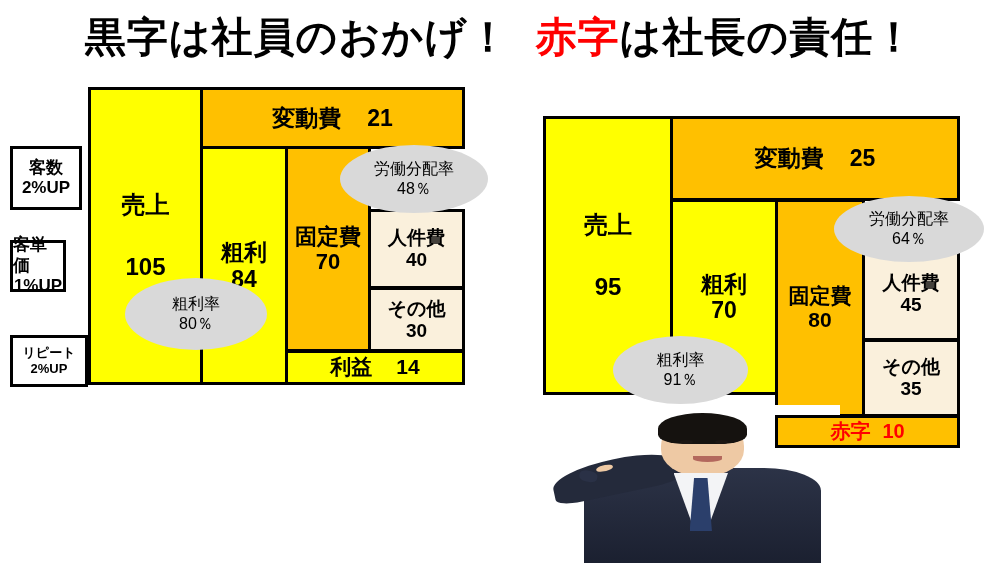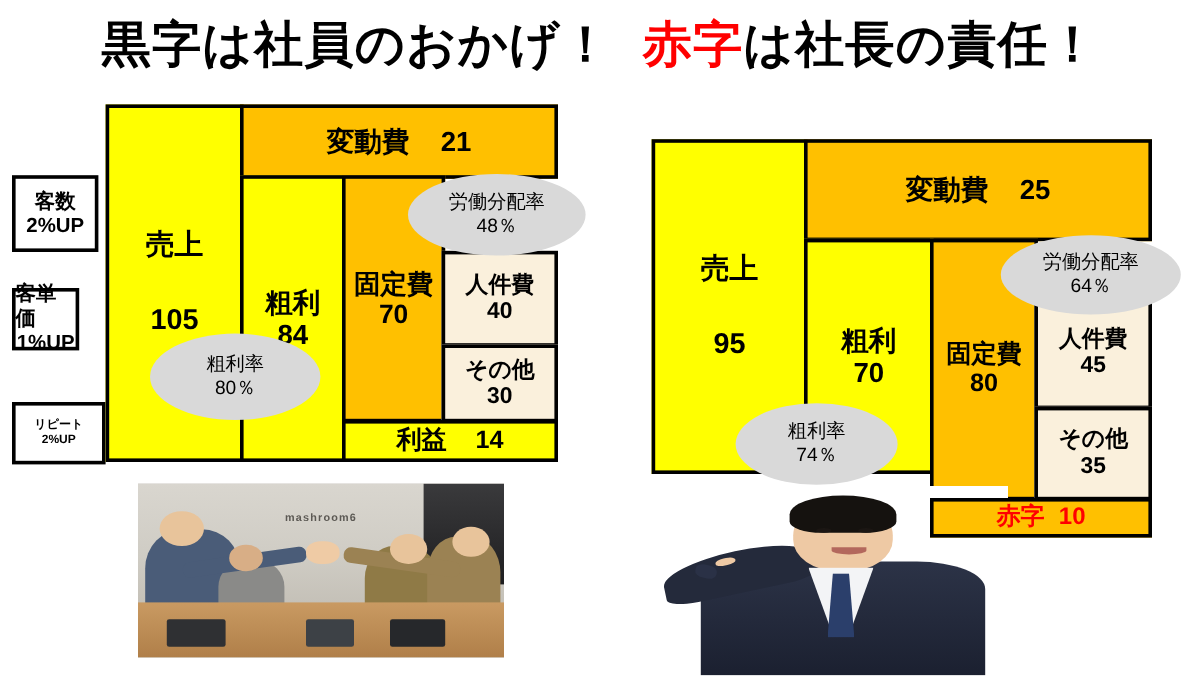--- a/index.html
+++ b/index.html
@@ -125,21 +125,21 @@
   </div>
 
   <div class="driver" style="left:10px;top:146px;width:72px;height:64px;">
     <span>客数</span>
     <span>2%UP</span>
   </div>
   <div class="driver" style="left:10px;top:240px;width:56px;height:52px;">
     <span>客単価</span>
     <span>1%UP</span>
   </div>
-  <div class="driver" style="left:10px;top:335px;width:78px;height:52px;font-size:10px;">
+  <div class="driver" style="left:10px;top:335px;width:78px;height:52px;font-size:13px;">
     <span>リピート</span>
     <span>2%UP</span>
   </div>
 
   <div class="bx yellow" style="left:88px;top:87px;width:115px;height:298px;font-size:24px;">
     <span class="lbl" style="margin-bottom:34px;">売上</span>
     <span class="num">105</span>
   </div>
 
   <div class="bx amber" style="left:200px;top:87px;width:265px;height:62px;font-size:23px;flex-direction:row;gap:26px;">
@@ -212,48 +212,28 @@
     <span class="num">35</span>
   </div>
 
   <div class="bx amber" style="left:775px;top:415px;width:185px;height:33px;font-size:20px;flex-direction:row;gap:12px;z-index:30;">
     <span class="redtext">赤字</span>
     <span class="redtext">10</span>
   </div>
 
   <div class="ellipse" style="left:613px;top:336px;width:135px;height:68px;">
     <span>粗利率</span>
-    <span>74％</span>
+    <span>91％</span>
   </div>
 
   <div class="ellipse" style="left:834px;top:196px;width:150px;height:66px;">
     <span>労働分配率</span>
     <span>64％</span>
   </div>
 
-  <div class="photo photo-office" style="left:115px;top:403px;width:305px;height:145px;">
-    <div class="po-wall"></div>
-    <div class="po-dark"></div>
-    <div class="po-sign">mashroom6</div>
-    <div class="po-p po-p1"></div>
-    <div class="po-p po-p2"></div>
-    <div class="po-p po-p3"></div>
-    <div class="po-p po-p4"></div>
-    <div class="po-arm po-arm1"></div>
-    <div class="po-arm po-arm2"></div>
-    <div class="po-hand"></div>
-    <div class="po-h po-h1"></div>
-    <div class="po-h po-h2"></div>
-    <div class="po-h po-h3"></div>
-    <div class="po-h po-h4"></div>
-    <div class="po-table"></div>
-    <div class="po-lap po-lap1"></div>
-    <div class="po-lap po-lap2"></div>
-    <div class="po-lap po-lap3"></div>
-  </div>
 
   <div class="photo photo-man" style="left:520px;top:405px;width:320px;height:158px;z-index:20;">
     <div class="pm-body"></div>
     <div class="pm-arm">
       <div class="pm-forearm"></div>
       <div class="pm-hand"></div>
     </div>
     <div class="pm-head"></div>
     <div class="pm-hair"></div>
     <div class="pm-eye pm-eyeL"></div>

